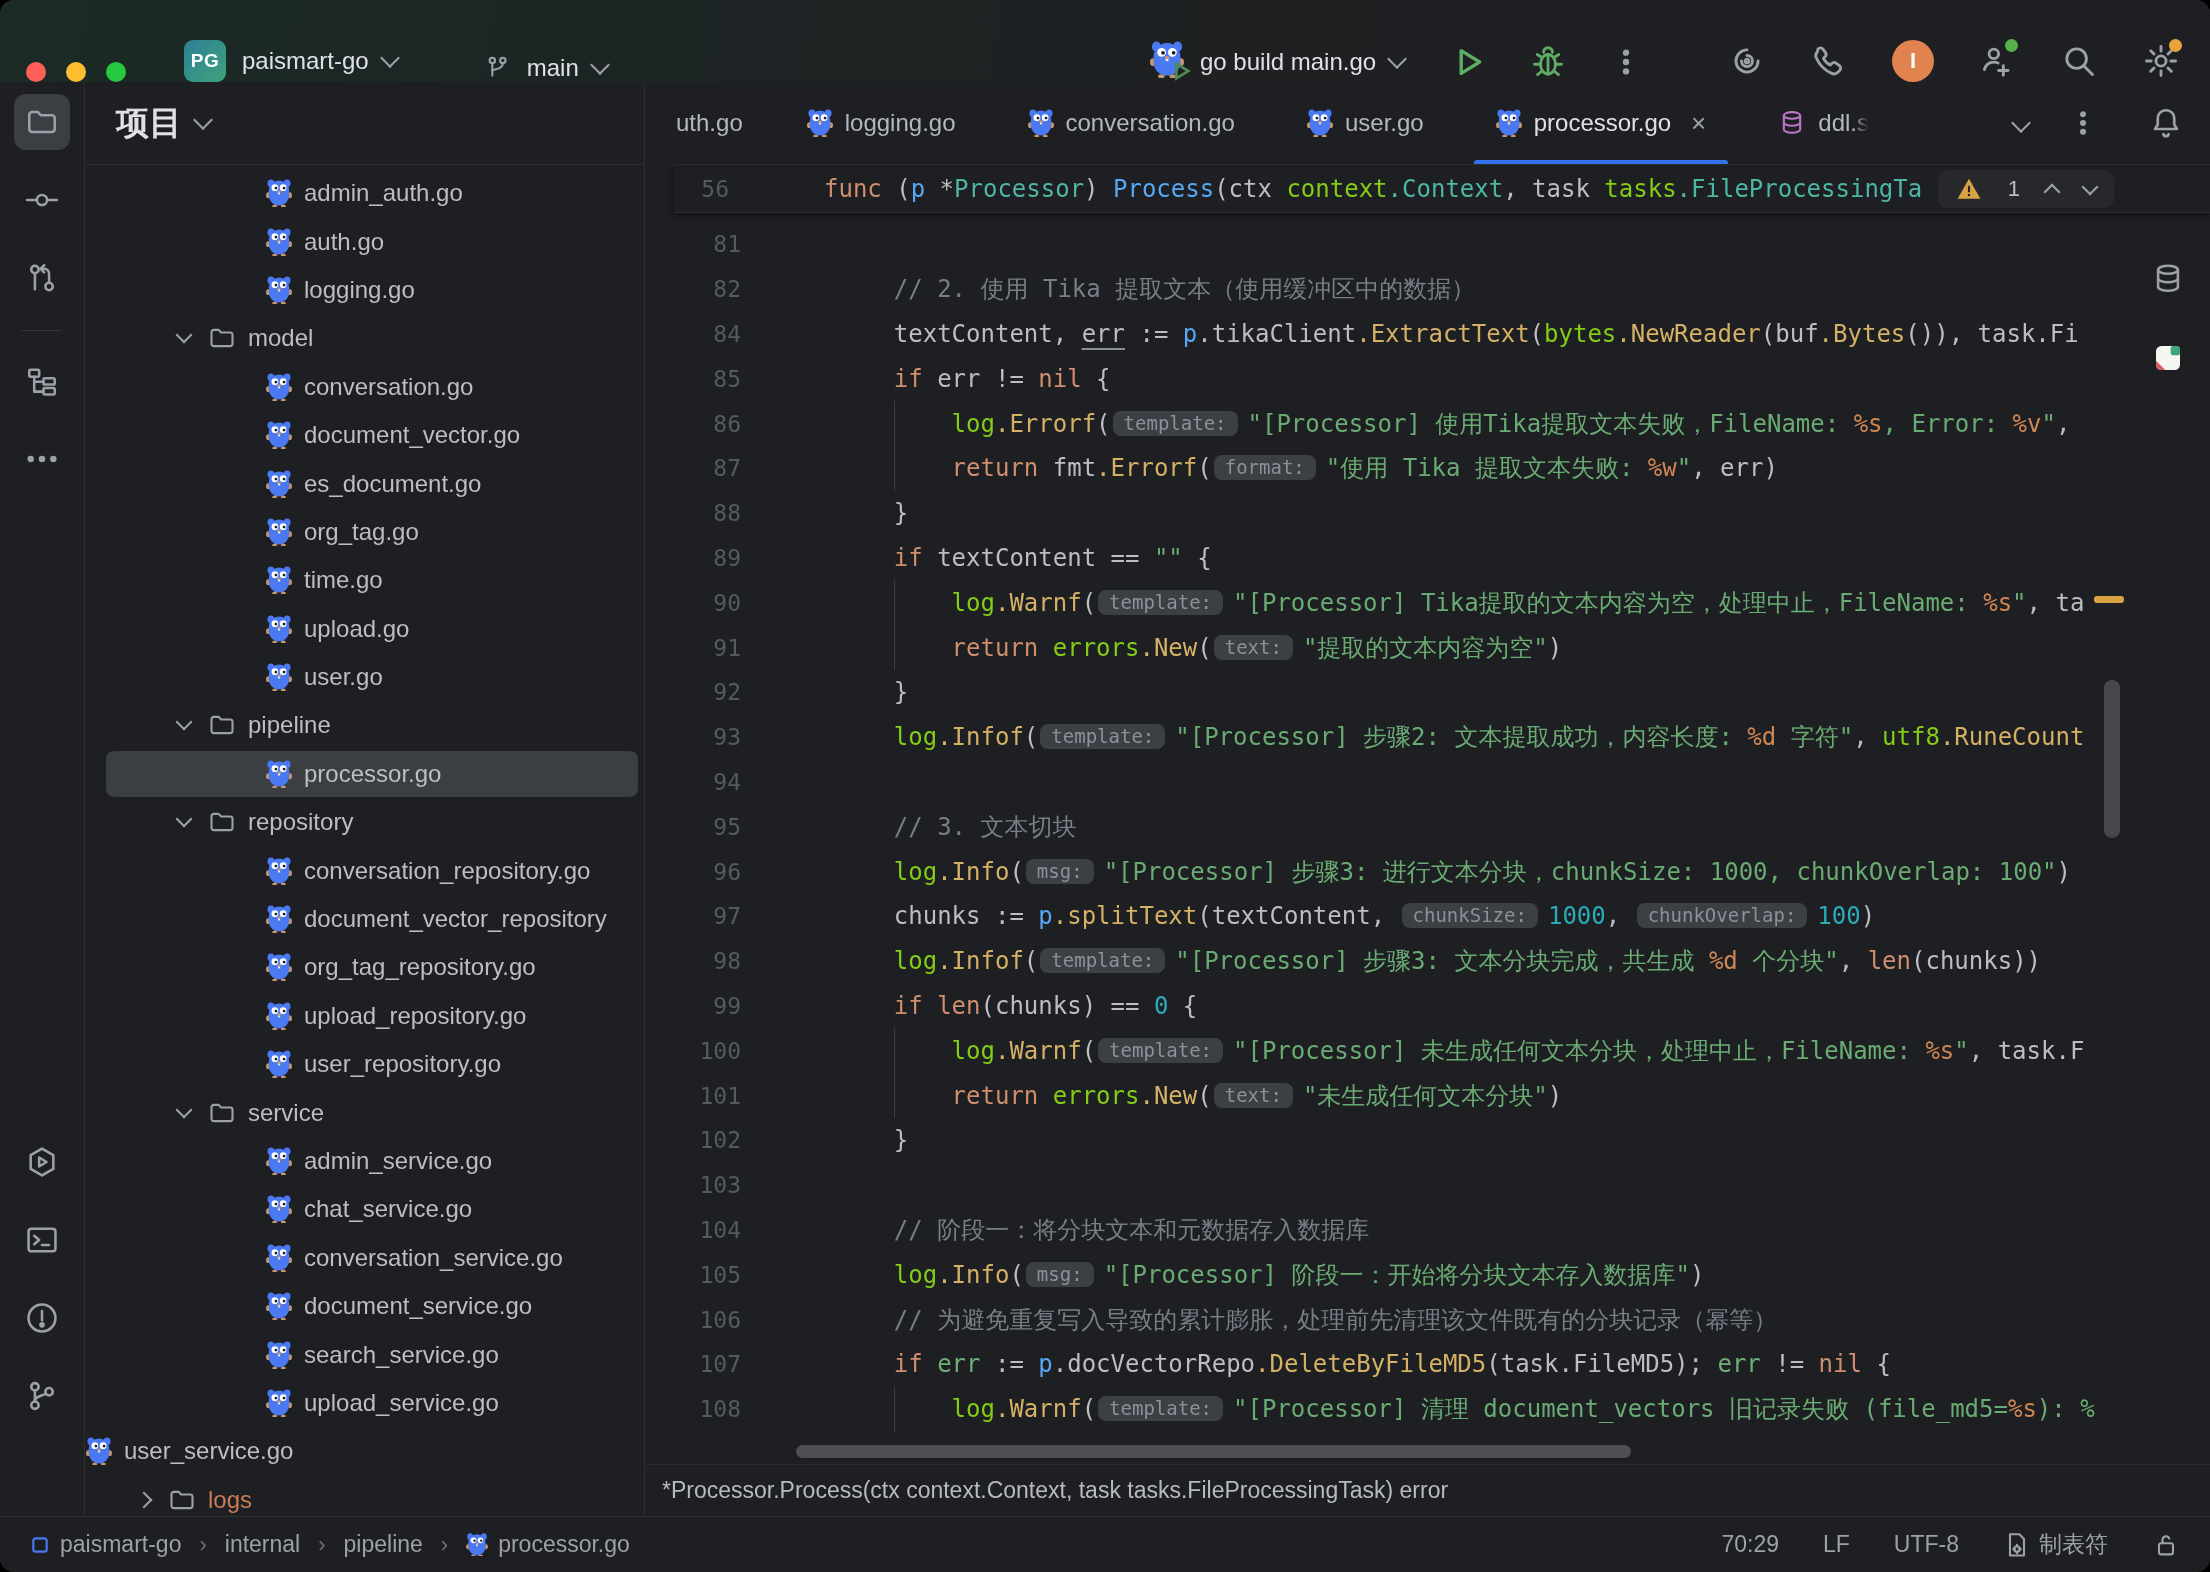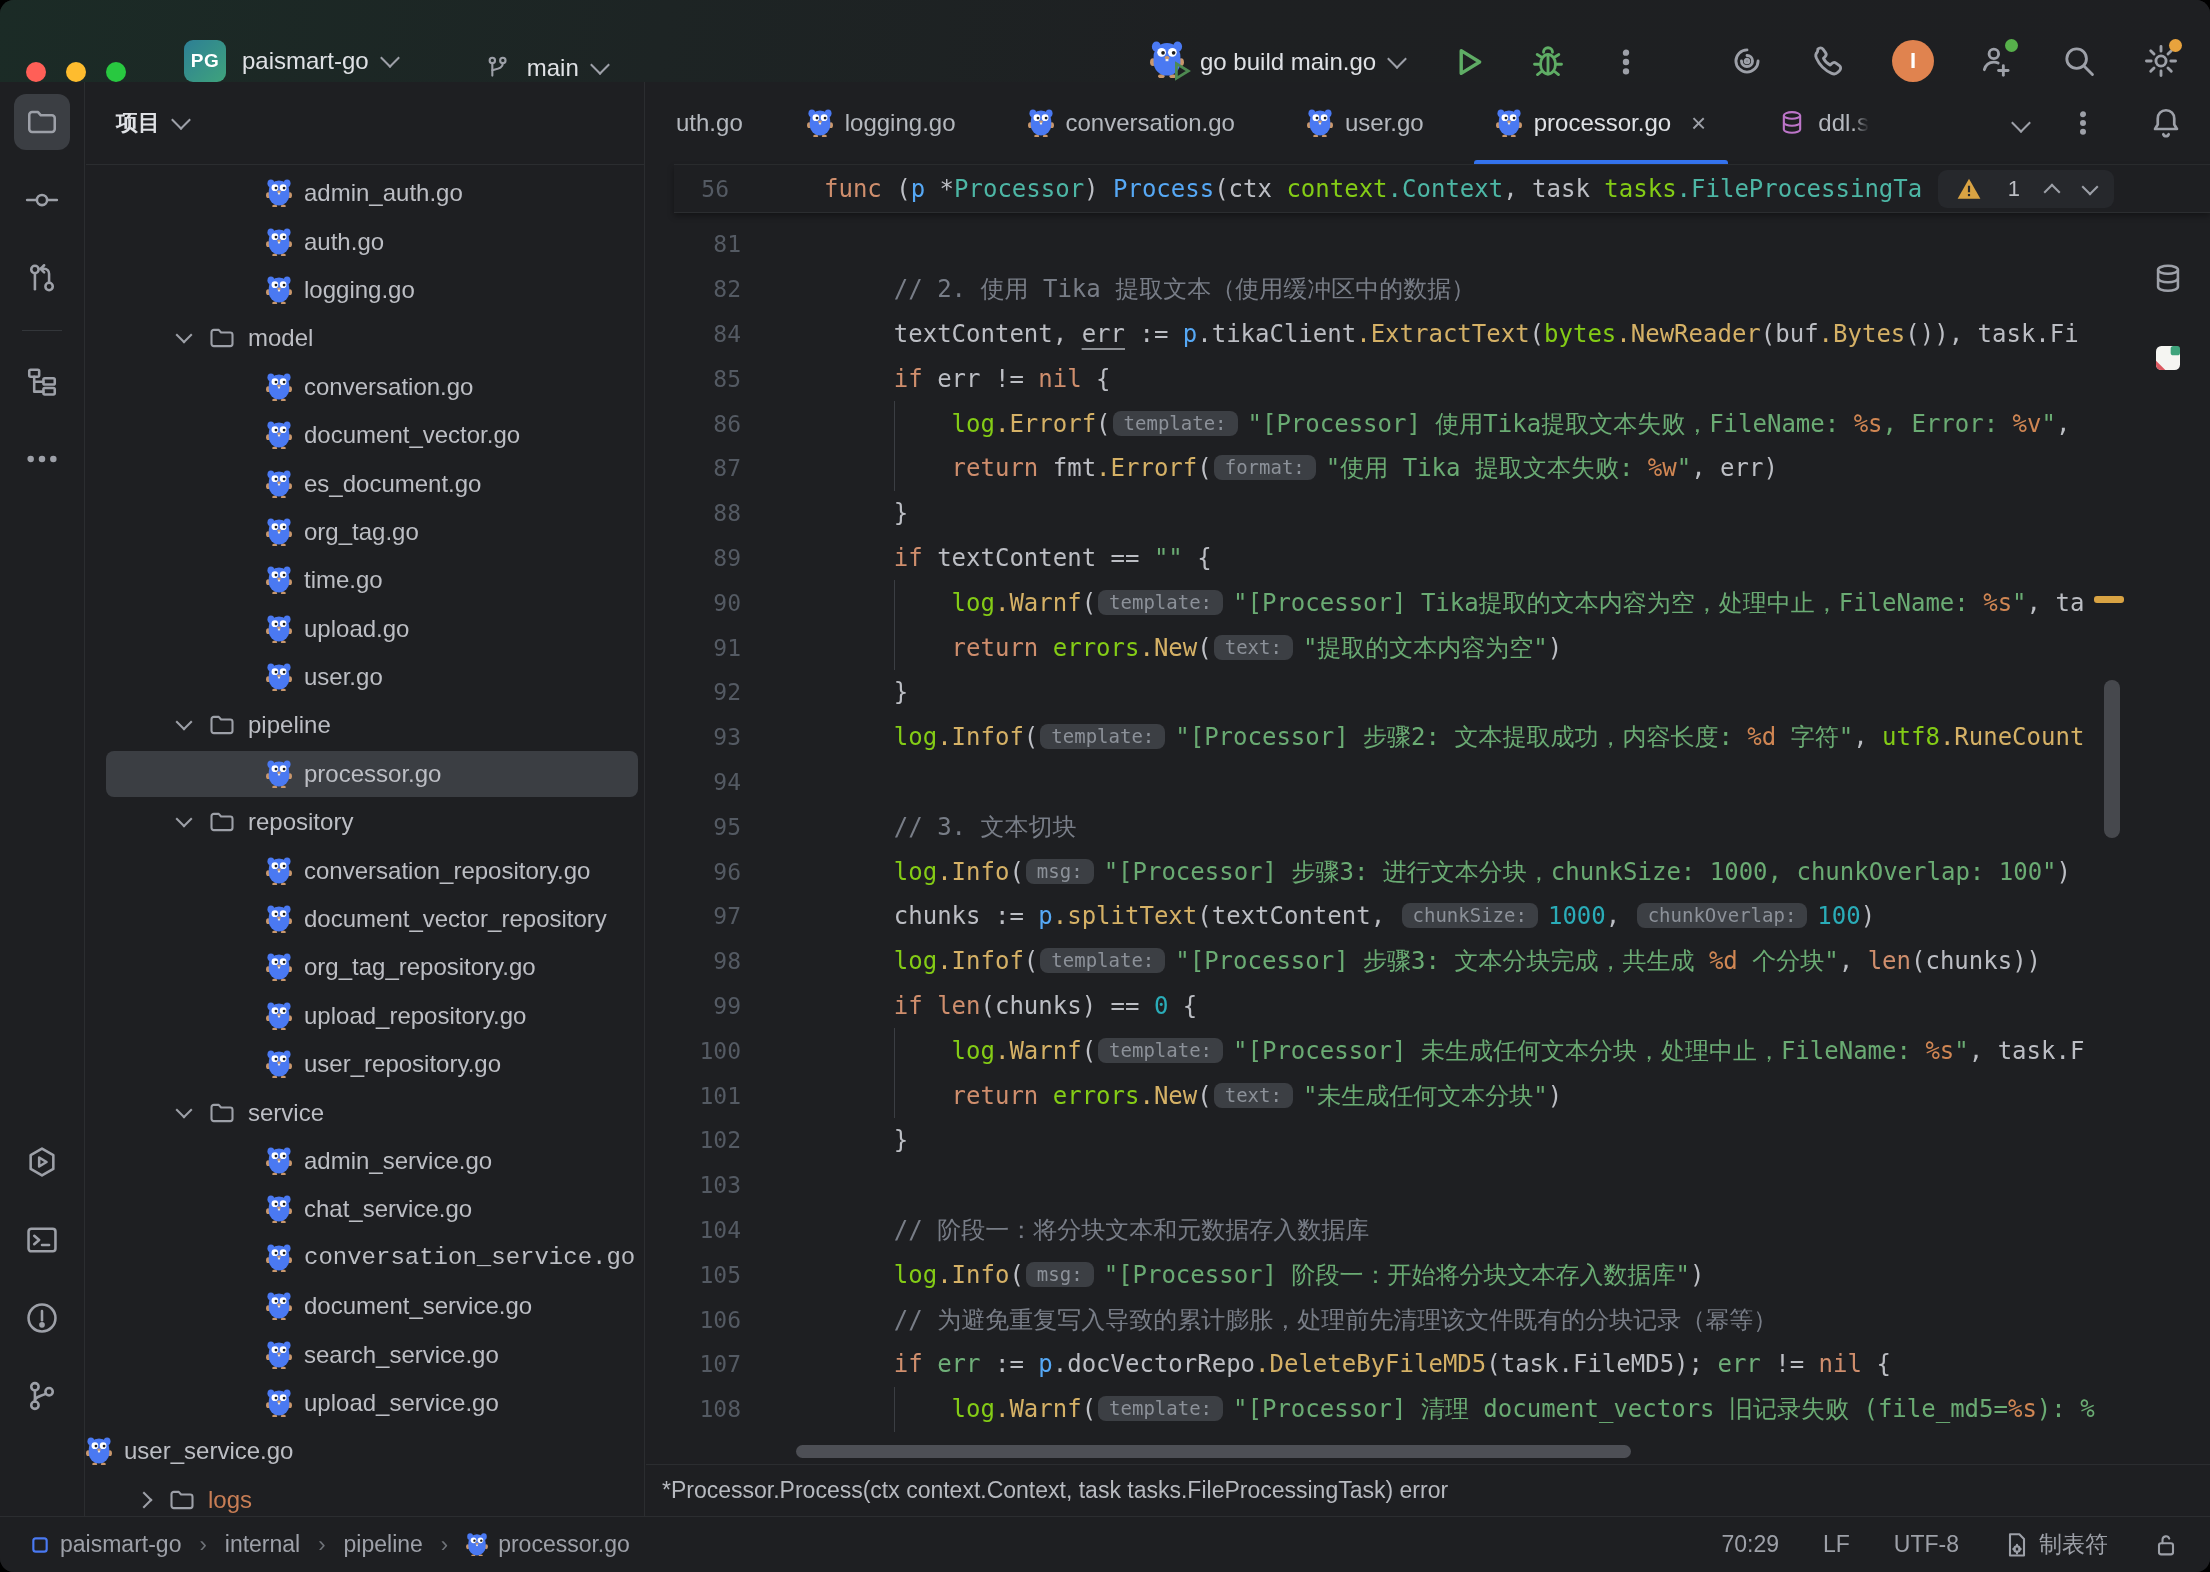--- a/index.html
+++ b/index.html
@@ -29,21 +29,21 @@
   
   .stripe{position:absolute;left:0;top:82px;width:85px;height:1434px;border-right:1px solid #2B2D30;
     display:flex;flex-direction:column;align-items:center;padding:12px 0 70px;}
   .stripe .sicon{width:56px;height:56px;border-radius:12px;display:flex;align-items:center;justify-content:center;margin-bottom:22px;}
   .stripe .sicon.active{background:#3B3E43;}
   .stripe .sep{width:40px;height:1px;background:#33363A;margin:2px 0 22px;}
   .stripe .spacer{flex:1;}
   
   .project{position:absolute;left:86px;top:82px;width:559px;height:1434px;background:#1E1F22;border-right:1px solid #2B2D30;overflow:hidden;}
   .proj-header{height:83px;display:flex;align-items:center;padding-left:30px;border-bottom:1px solid #2B2D30;}
-  .proj-title{color:#DFE1E5;font-size:22px;font-weight:bold;text-align:center;}
+  .proj-title{color:#DFE1E5;font-size:33px;font-weight:bold;text-align:center;}
   .tree{position:relative;padding-top:4px;}
   .row{height:48.4px;display:flex;align-items:center;white-space:nowrap;position:relative;}
   .row .lbl{font-size:24px;color:#BCBEC4;margin-left:12px;}
   .row.sel::before{content:"";position:absolute;left:20px;right:6px;top:1px;bottom:1px;background:#3B3E43;border-radius:8px;}
   .row>*{position:relative;}
   .tchev{width:12px;height:12px;border-right:2.2px solid #9DA0A8;border-bottom:2.2px solid #9DA0A8;display:inline-block;flex:none;}
   .tchev.open{transform:rotate(45deg);margin-top:-6px;}
   .tchev.closed{transform:rotate(-45deg);}
   
   .editorcol{position:absolute;left:646px;top:82px;width:1564px;height:1434px;background:#1E1F22;padding-left:28px;}
@@ -668,21 +668,21 @@
  <circle cx="8.2" cy="8" r="3.1" fill="#fff"></circle>
               <circle cx="15.8" cy="8" r="3.1" fill="#fff"></circle>
  <circle cx="9.2" cy="8.4" r="1.3" fill="#1c1c1c"></circle>
               <circle cx="16.7" cy="8.4" r="1.3" fill="#1c1c1c"></circle>
  <ellipse cx="12" cy="11.8" rx="1.7" ry="1.1" fill="#C9976B"></ellipse>
               <rect x="11" y="12.7" width="2" height="1.6" fill="#efeae2"></rect>
             </svg>
           </span>
           <span class="lbl">chat_service.go</span>
         </div>
-        <div class="row" style="padding-left: 180px; font-family: Liberation Mono, monospace;">
+        <div class="row" style="padding-left: 180px;">
           <span>
             <svg width="26" height="28.080000000000002" viewBox="0 0 24 26">
  <ellipse cx="4.5" cy="4" rx="3.2" ry="3.6" fill="#4A79F2"></ellipse>
               <ellipse cx="19.5" cy="4" rx="3.2" ry="3.6" fill="#4A79F2"></ellipse>
  <ellipse cx="2" cy="15" rx="2" ry="2.7" fill="#C9976B"></ellipse>
               <ellipse cx="22" cy="15" rx="2" ry="2.7" fill="#C9976B"></ellipse>
  <ellipse cx="8" cy="25" rx="2.3" ry="1.4" fill="#C9976B"></ellipse>
               <ellipse cx="16" cy="25" rx="2.3" ry="1.4" fill="#C9976B"></ellipse>
  <rect x="2.5" y="1.5" width="19" height="23" rx="9.5" fill="#4A79F2"></rect>
  <circle cx="8.2" cy="8" r="3.1" fill="#fff"></circle>

